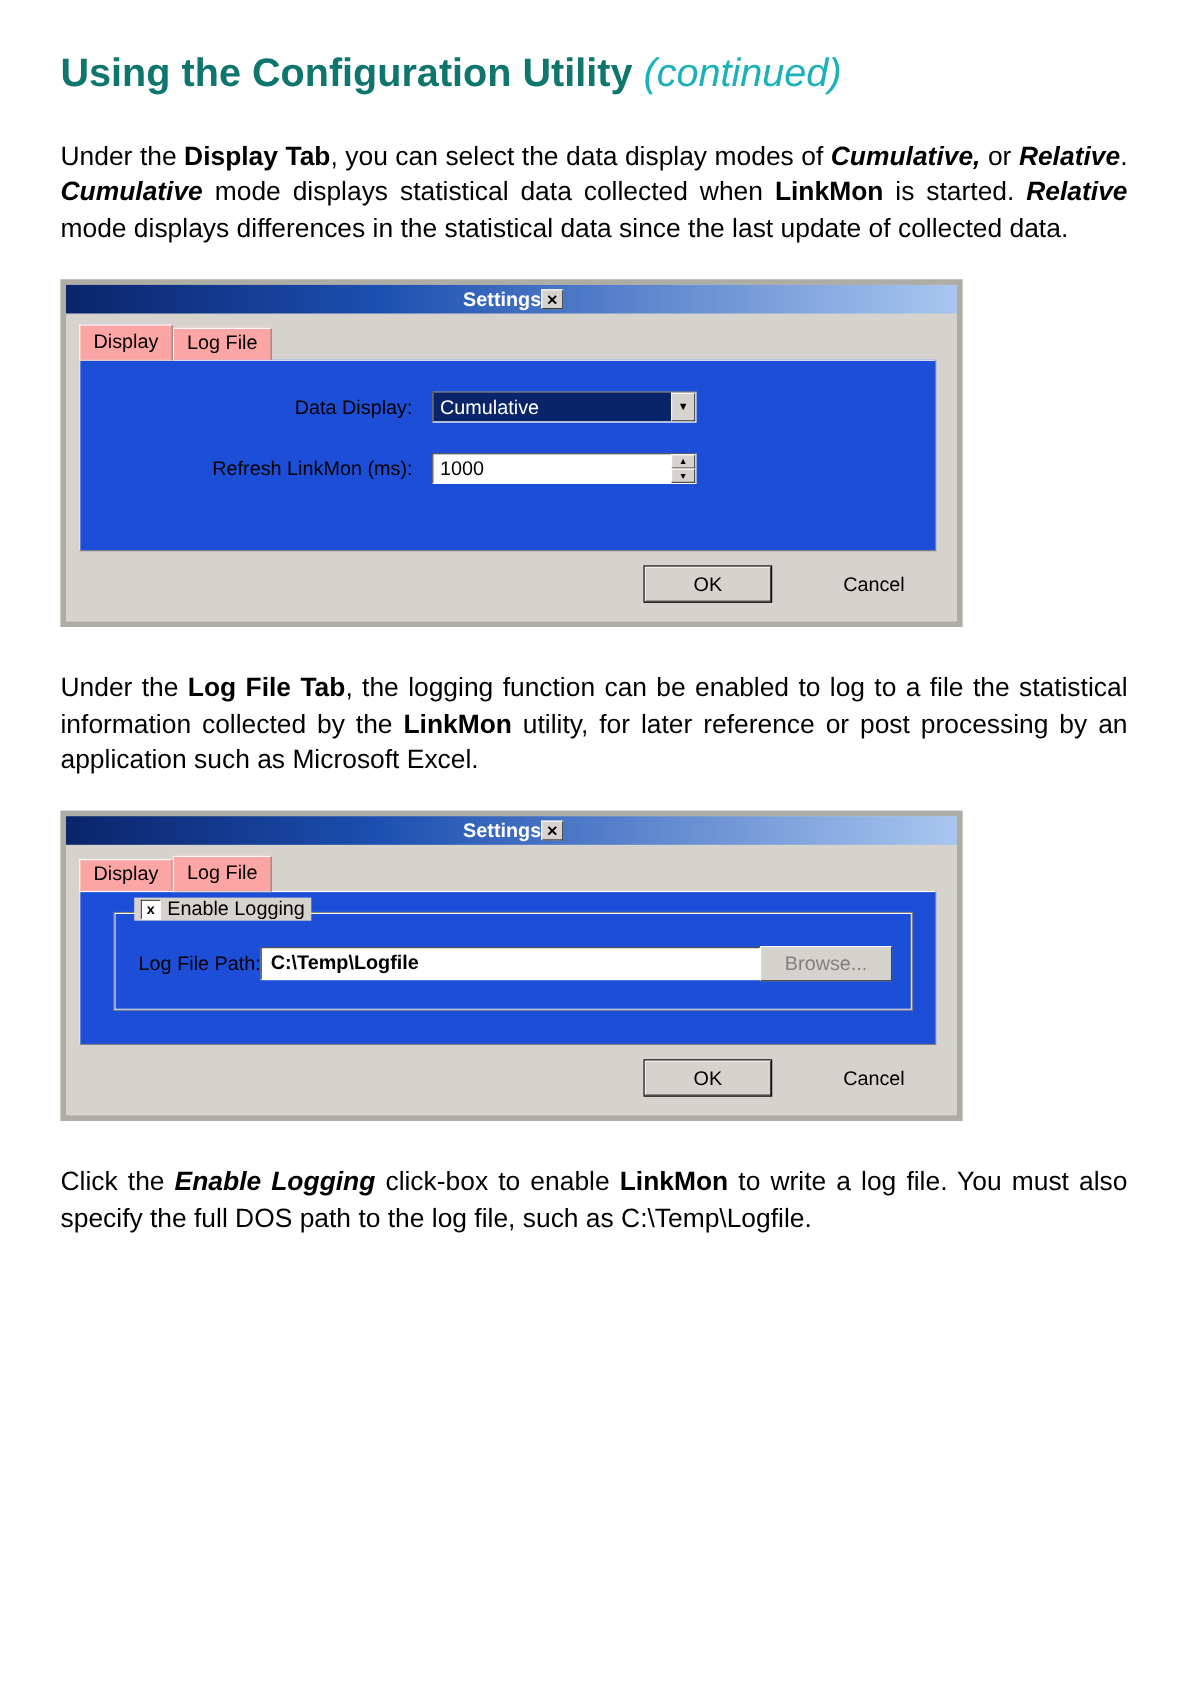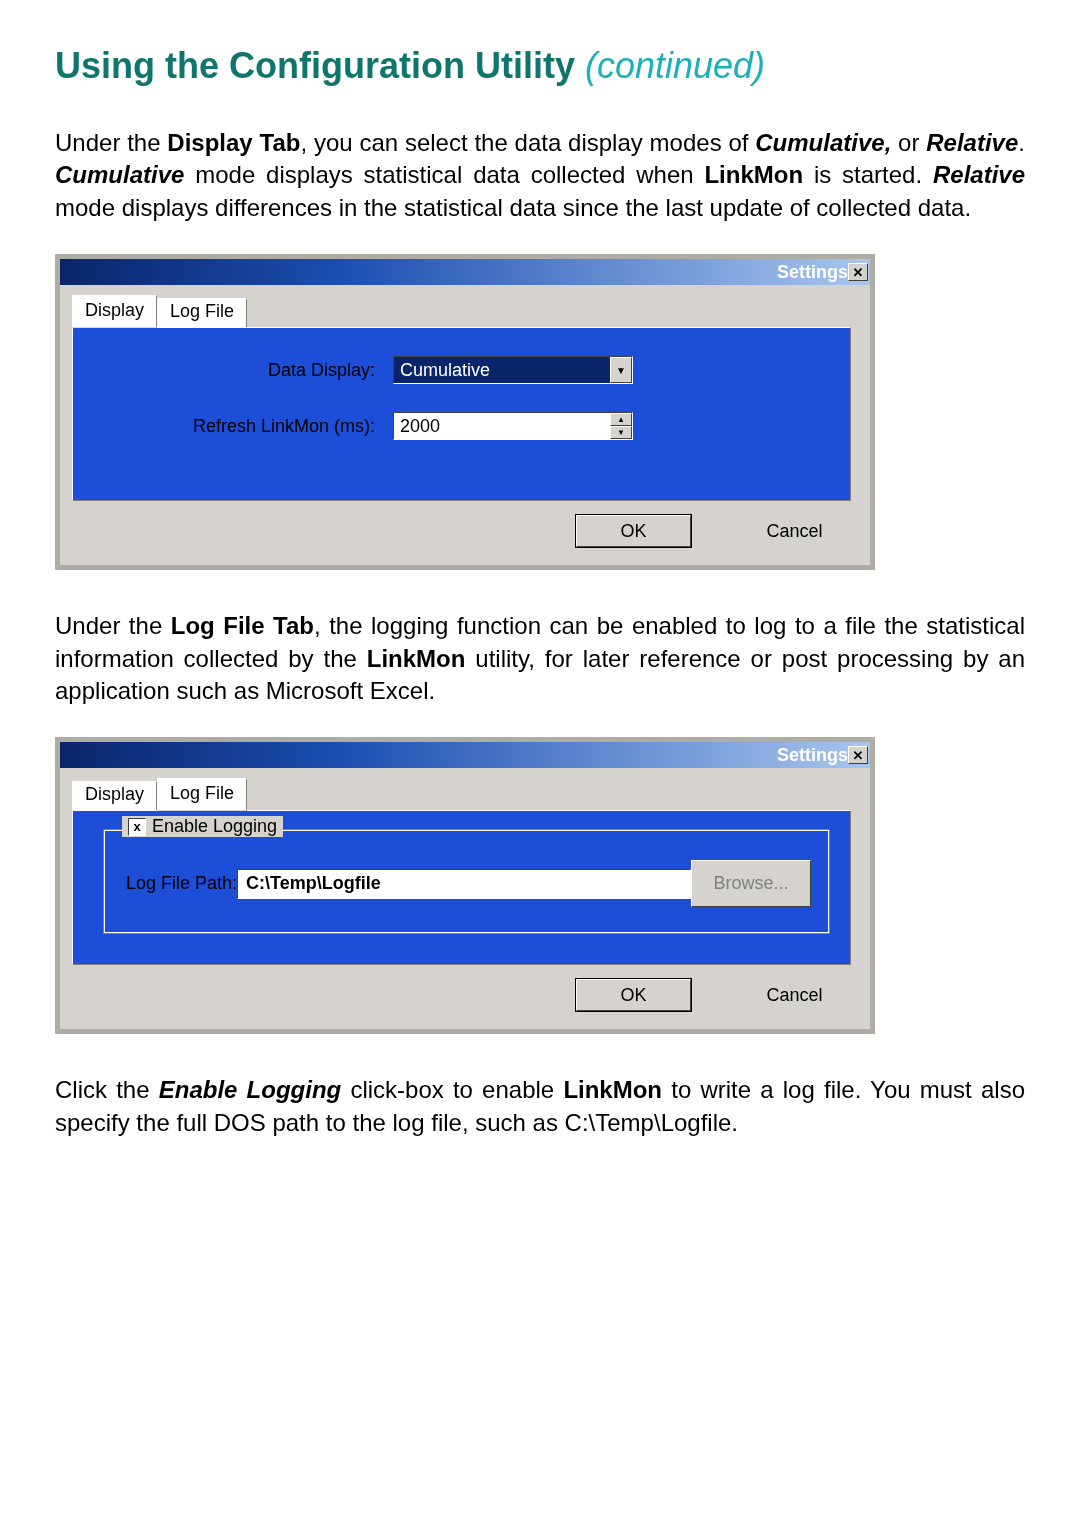--- a/index.html
+++ b/index.html
@@ -37,21 +37,21 @@
     color: #000;
     margin-bottom: 40px;
   }
   .titlebar {
     background: linear-gradient(to right, #0a246a 0%, #1c4fb1 35%, #a9c6ef 100%);
     color: #fff;
     font-weight: bold;
     height: 26px;
     display: flex;
     align-items: center;
-    justify-content: flex-end;
+    justify-content: center;
     padding: 0 2px 0 5px;
   }
   .titlebar-text { font-size: 18px; }
   .close-btn {
     width: 20px; height: 18px;
     background: #d6d3ce;
     border-top: 1px solid #fff;
     border-left: 1px solid #fff;
     border-right: 1px solid #404040;
     border-bottom: 1px solid #404040;
@@ -59,21 +59,21 @@
     font-size: 13px;
     font-weight: bold;
     display: flex; align-items: center; justify-content: center;
     line-height: 1;
   }
   .tab-row {
     display: flex;
     padding: 10px 12px 0 12px;
   }
   .tab {
-    background: #ffffff;
+    background: #fca5a5;
     border-top: 1px solid #fff;
     border-left: 1px solid #fff;
     border-right: 1px solid #808080;
     padding: 4px 12px 6px 12px;
     font-size: 18px;
     margin-right: 0;
     position: relative;
   }
   .tab.active {
     z-index: 3;
@@ -161,21 +161,21 @@
     border-top: 1px solid #fff;
     border-left: 1px solid #fff;
     border-right: 1px solid #404040;
     border-bottom: 1px solid #404040;
     display: flex; align-items: center; justify-content: center;
     font-size: 8px; line-height: 1;
   }
   .button-row {
     display: flex;
     justify-content: flex-end;
-    gap: 46px;
+    gap: 36px;
     padding: 14px 18px 18px 0;
   }
   .win-button {
     width: 115px; height: 32px;
     background: #d6d3ce;
     border-top: 1px solid #fff;
     border-left: 1px solid #fff;
     border-right: 1px solid #404040;
     border-bottom: 1px solid #404040;
     font-size: 18px;
@@ -224,21 +224,21 @@
     border-top: 1px solid #404040;
     border-left: 1px solid #404040;
     border-right: 1px solid #fff;
     border-bottom: 1px solid #fff;
     background: #fff;
     padding: 3px 8px;
     font-weight: bold;
     font-size: 18px;
   }
   .browse-btn {
-    width: 120px; height: 47px;
+    width: 120px; height: 32px;
     background: #d6d3ce;
     border-top: 1px solid #fff;
     border-left: 1px solid #fff;
     border-right: 1px solid #404040;
     border-bottom: 1px solid #404040;
     color: #808080;
     font-size: 18px;
     display: flex; align-items: center; justify-content: center;
   }
   .panel2 { padding: 14px 0 6px 0; }
@@ -267,21 +267,21 @@
     <div class="form-row">
       <div class="form-label">Data Display:</div>
       <div class="dropdown">
         <div class="dropdown-value">Cumulative</div>
         <div class="dropdown-btn">▼</div>
       </div>
     </div>
     <div class="form-row" style="margin-bottom:50px">
       <div class="form-label">Refresh LinkMon (ms):</div>
       <div class="spinner">
-        <div class="spinner-value">2000</div>
+        <div class="spinner-value">1000</div>
         <div class="spinner-btns">
           <div class="spin-btn">▲</div>
           <div class="spin-btn">▼</div>
         </div>
       </div>
     </div>
   </div>
   <div class="button-row">
     <div class="win-button default">OK</div>
     <div class="win-button flat">Cancel</div>

